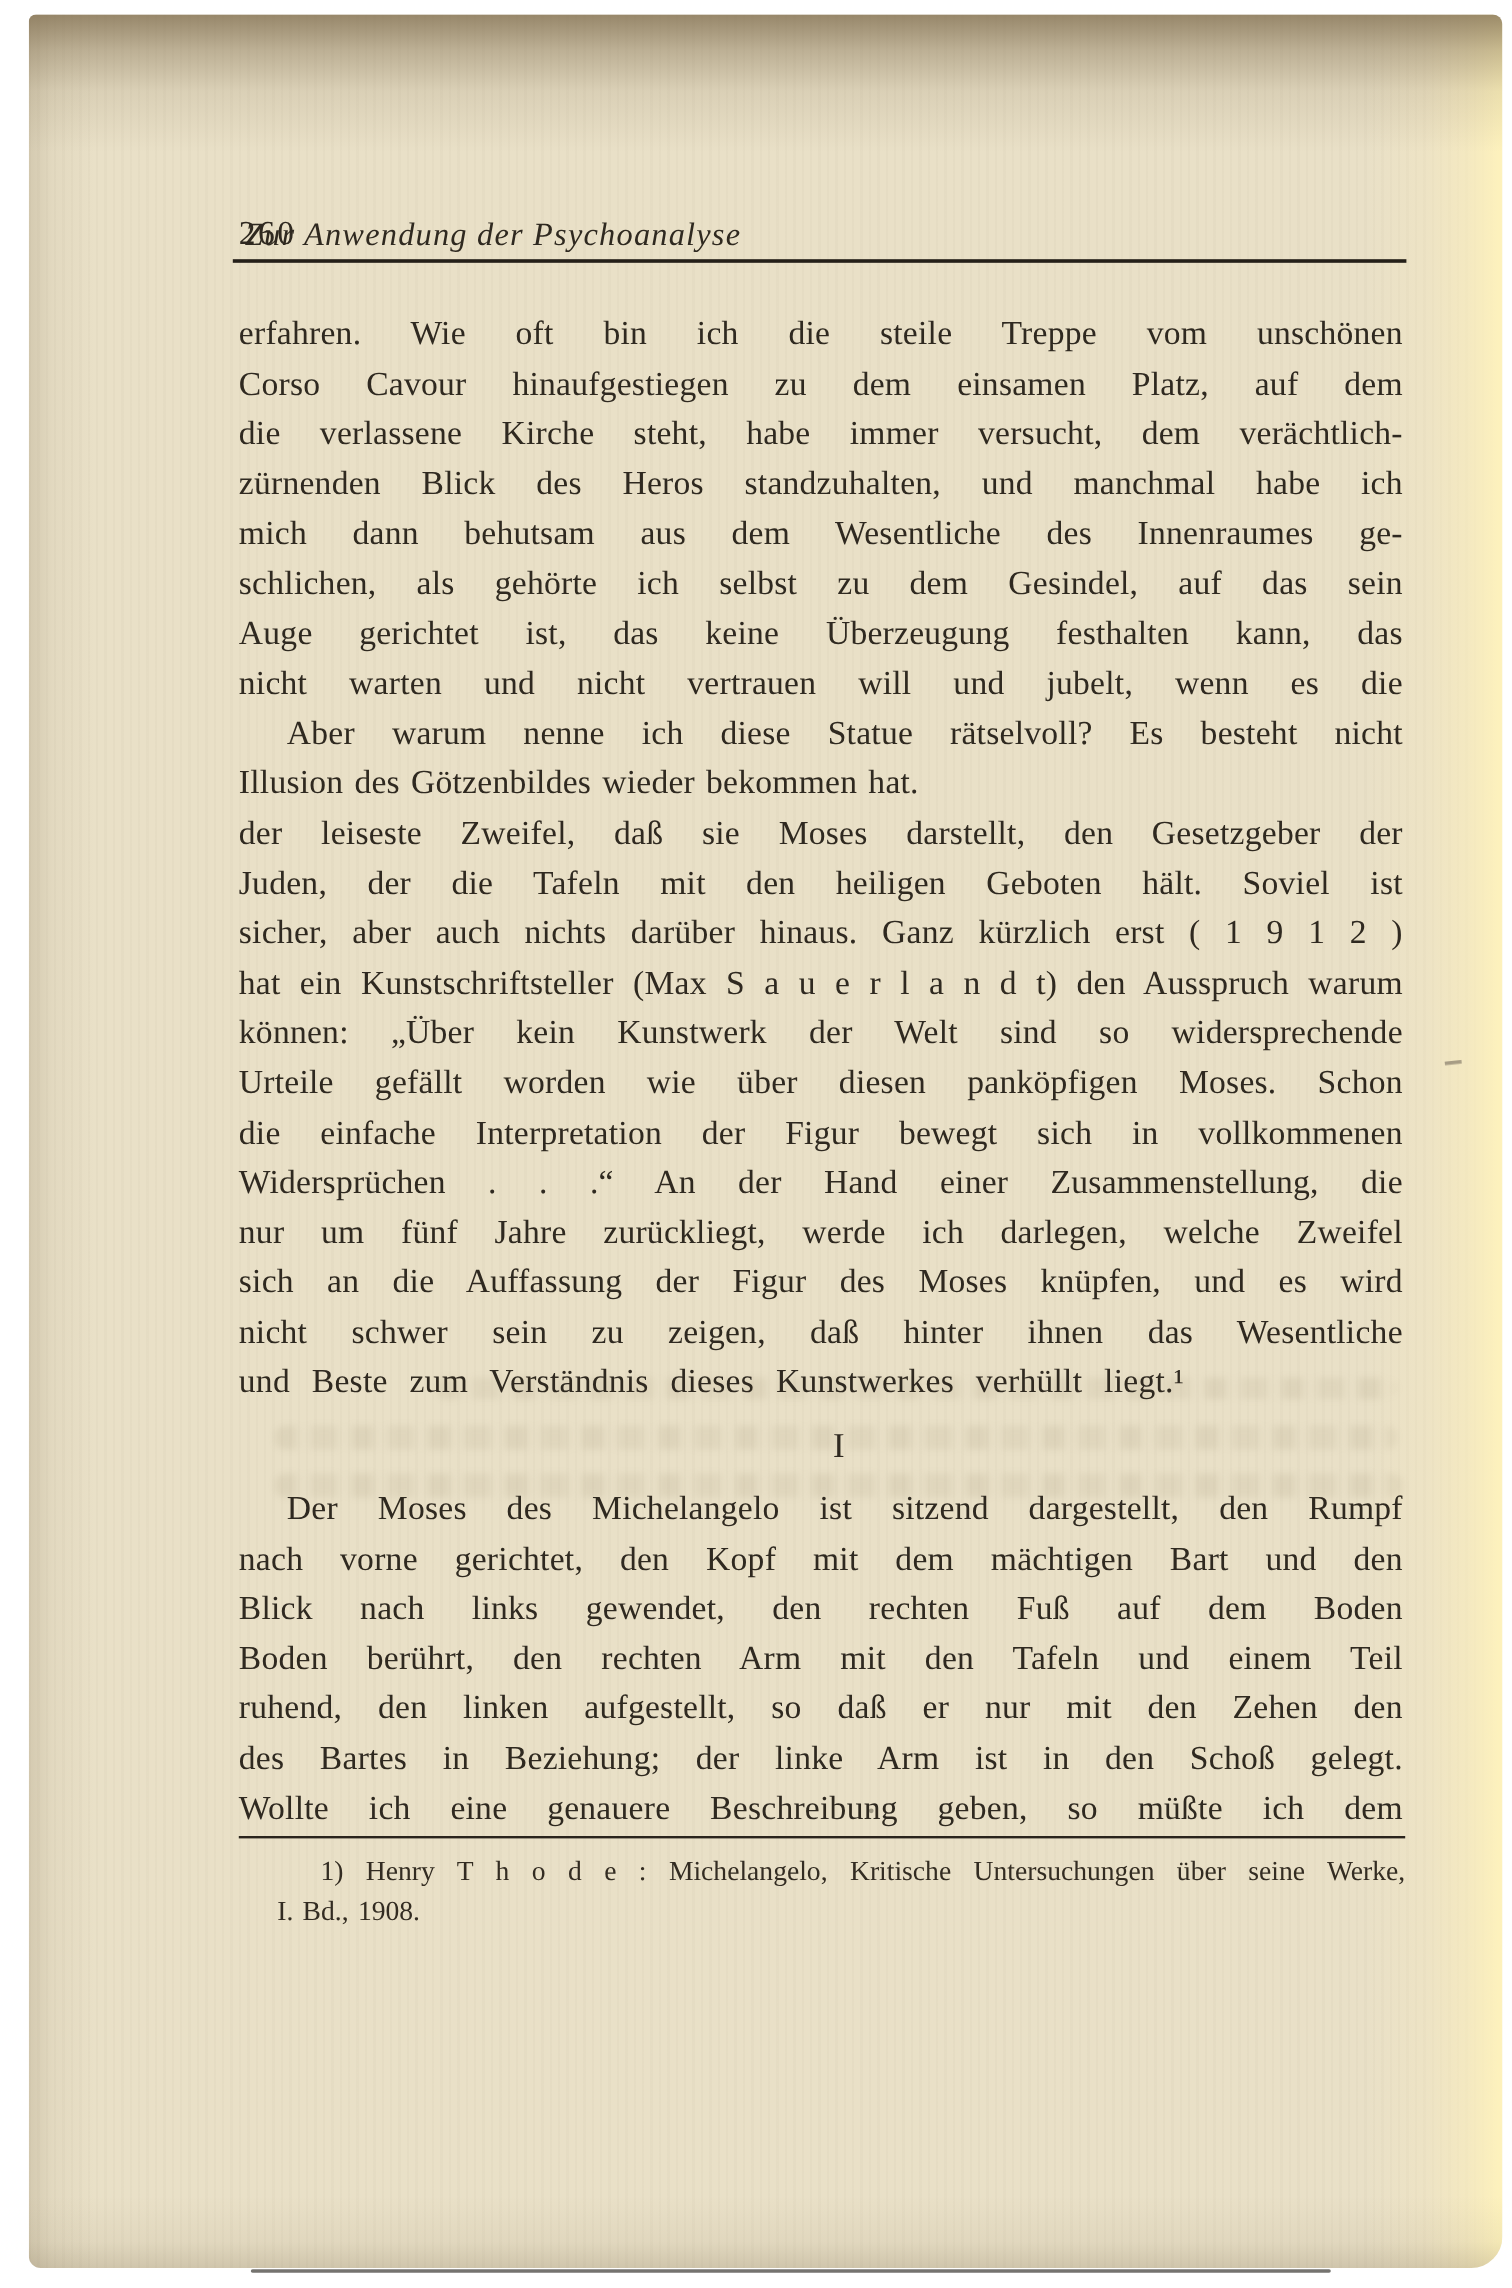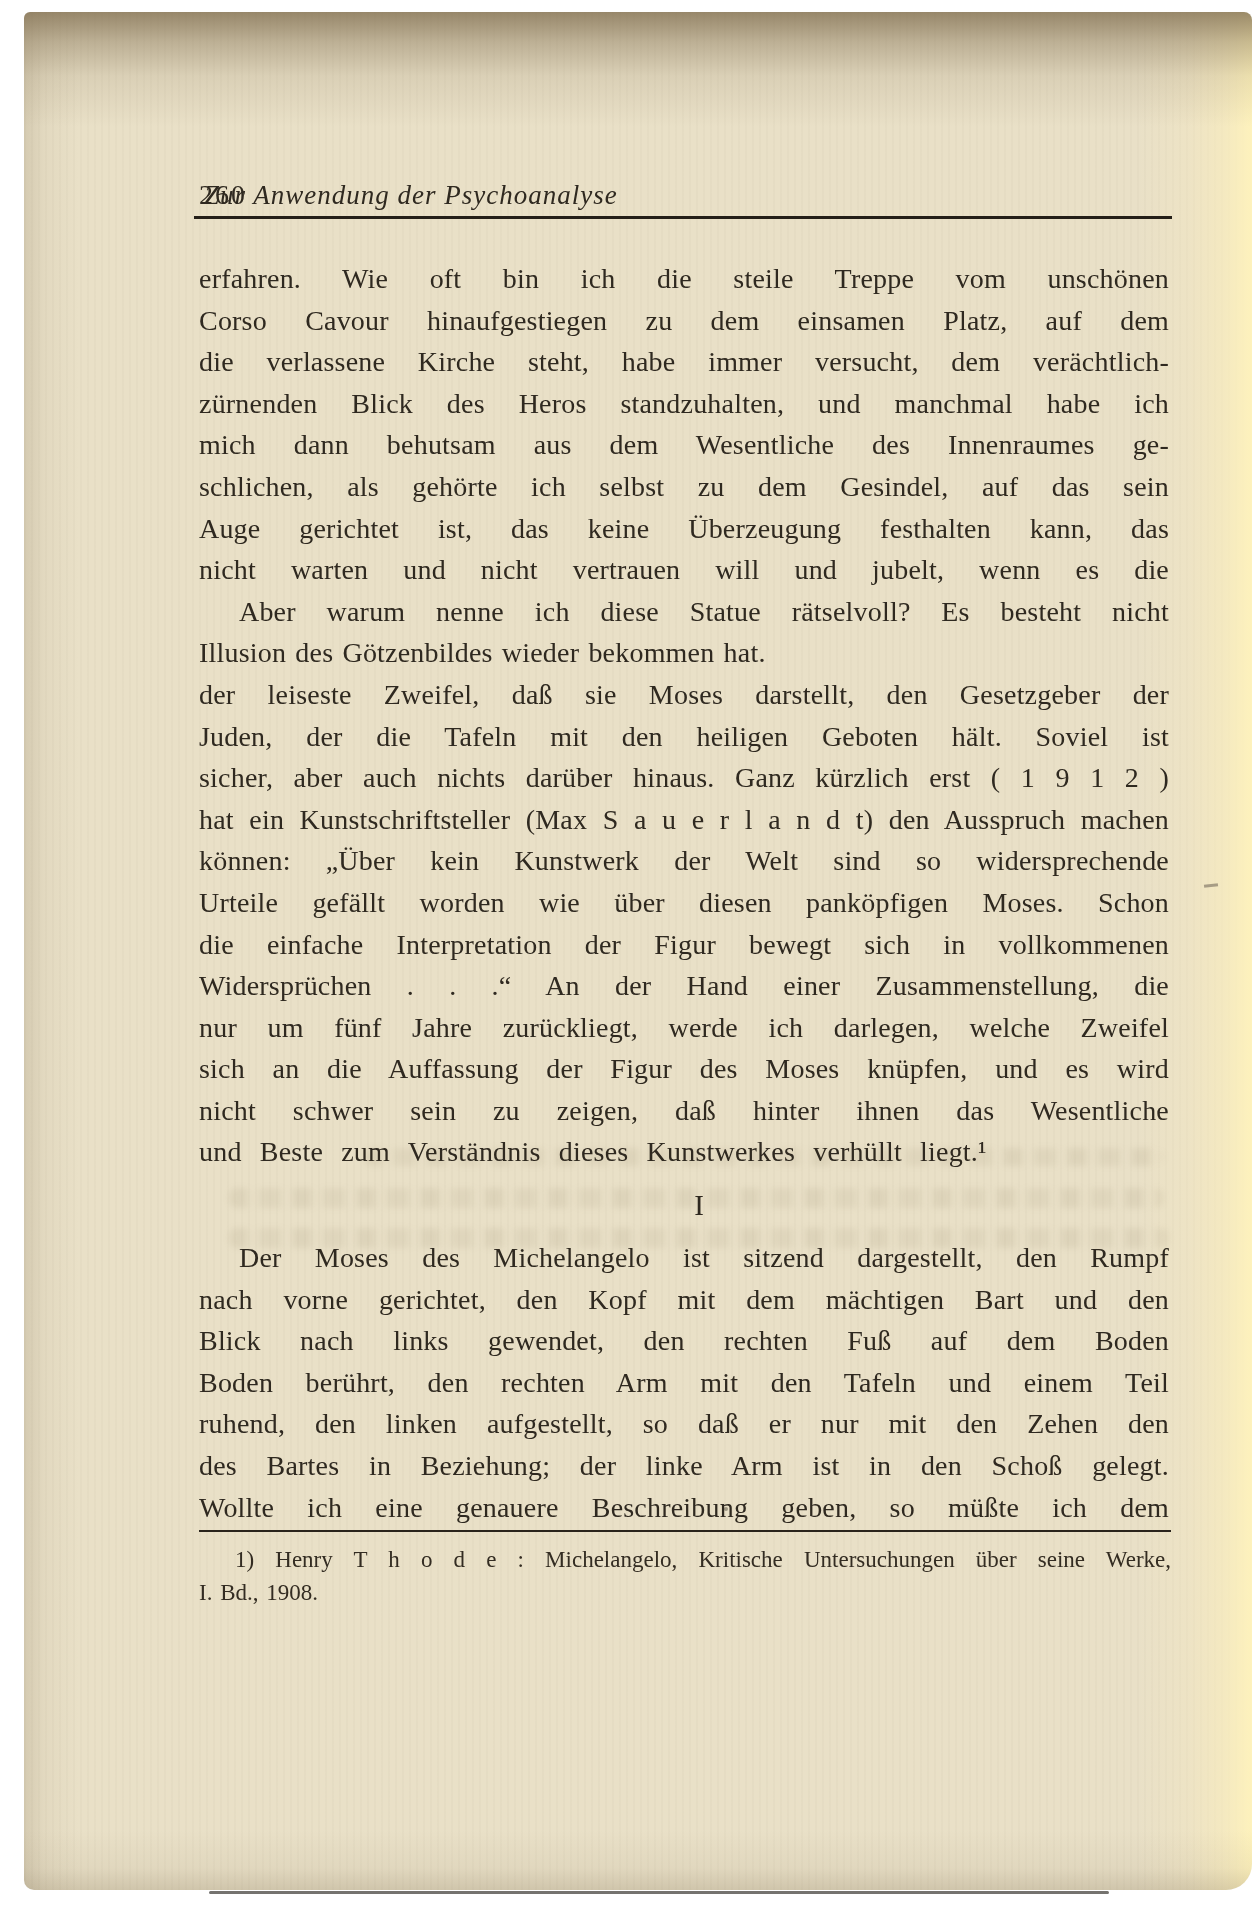--- a/index.html
+++ b/index.html
@@ -50,21 +50,21 @@
 
   .section-heading {
     position: absolute; left: 175px; top: 1176px; width: 1000px;
     text-align: center; font-size: 29px; line-height: 34px; color: #2f2920;
   }
 
   .fn-rule { position: absolute; left: 175px; top: 1518px; width: 972px; height: 2px; background: #2a241c; }
   .footnote { position: absolute; left: 175px; top: 1531px; width: 972px; color: #332c22; }
   .fnline {
     height: 33px; line-height: 33px; font-size: 23px; word-spacing: 2px;
-    text-align: justify; text-align-last: justify;
+    text-align: justify; text-align-last: justify; margin-left: 32px;
   }
   .fnline.indent-sm { text-indent: 36px; }
   .fnline.para-end { text-align-last: left; }
 
   .ghost {
     position: absolute; filter: blur(3px); opacity: 0.35; border-radius: 8px;
     background: repeating-linear-gradient(90deg,
       rgba(148,134,104,0.38) 0 18px, rgba(148,134,104,0.05) 18px 30px,
       rgba(148,134,104,0.3) 30px 52px, rgba(148,134,104,0.04) 52px 64px);
   }
@@ -105,21 +105,21 @@
     <div class="line">zürnenden Blick des Heros standzuhalten, und manchmal habe ich</div>
     <div class="line">mich dann behutsam aus dem Wesentliche des Innenraumes ge-</div>
     <div class="line">schlichen, als gehörte ich selbst zu dem Gesindel, auf das sein</div>
     <div class="line">Auge gerichtet ist, das keine Überzeugung festhalten kann, das</div>
     <div class="line">nicht warten und nicht vertrauen will und jubelt, wenn es die</div>
     <div class="line indent">Aber warum nenne ich diese Statue rätselvoll? Es besteht nicht</div>
     <div class="line para-end">Illusion des Götzenbildes wieder bekommen hat.</div>
     <div class="line">der leiseste Zweifel, daß sie Moses darstellt, den Gesetzgeber der</div>
     <div class="line">Juden, der die Tafeln mit den heiligen Geboten hält. Soviel ist</div>
     <div class="line">sicher, aber auch nichts darüber hinaus. Ganz kürzlich erst ( 1 9 1 2 )</div>
-    <div class="line">hat ein Kunstschriftsteller (Max S a u e r l a n d t) den Ausspruch machen</div>
+    <div class="line">hat ein Kunstschriftsteller (Max S a u e r l a n d t) den Ausspruch warum</div>
     <div class="line">können: „Über kein Kunstwerk der Welt sind so widersprechende</div>
     <div class="line">Urteile gefällt worden wie über diesen panköpfigen Moses. Schon</div>
     <div class="line">die einfache Interpretation der Figur bewegt sich in vollkommenen</div>
     <div class="line">Widersprüchen . . .“ An der Hand einer Zusammenstellung, die</div>
     <div class="line">nur um fünf Jahre zurückliegt, werde ich darlegen, welche Zweifel</div>
     <div class="line">sich an die Auffassung der Figur des Moses knüpfen, und es wird</div>
     <div class="line">nicht schwer sein zu zeigen, daß hinter ihnen das Wesentliche</div>
     <div class="line para-end loose">und Beste zum Verständnis dieses Kunstwerkes verhüllt liegt.¹</div>
   </div>
 

